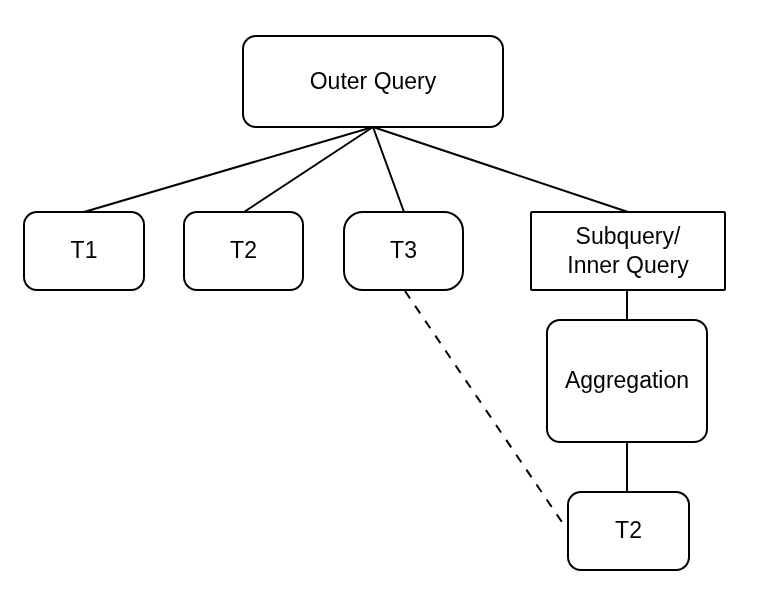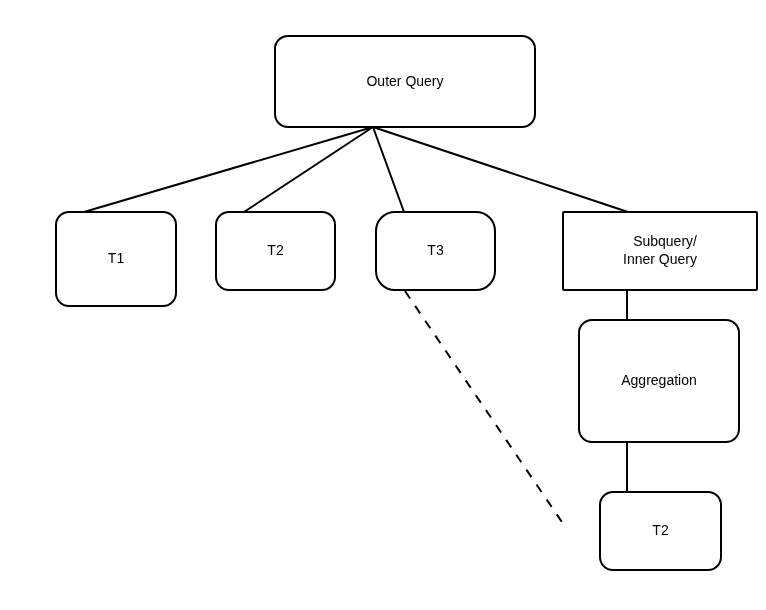--- a/index.html
+++ b/index.html
@@ -26,27 +26,26 @@
   }
   .node {
     position: absolute;
     box-sizing: border-box;
     background: #ffffff;
     border: 2px solid #000000;
     border-radius: 14px;
     display: flex;
     align-items: center;
     justify-content: center;
-    text-align: right;
+    text-align: center;
     color: #000000;
-    font-size: 14px;
+    font-size: 23px;
     line-height: 1.28;
     font-family: "Liberation Sans", sans-serif;
     z-index: 2;
-    margin-left: 32px;
   }
   .node-label {
     display: block;
     white-space: pre-line;
   }
 </style>
 </head>
 <body style="background: rgb(255, 255, 255);">
 
 <div id="diagram-canvas" style="background: rgb(255, 255, 255);">
@@ -58,21 +57,21 @@
     <line stroke="#000000" stroke-width="2" stroke-linecap="round" x1="373" y1="127" x2="628" y2="212"></line>
     <line stroke="#000000" stroke-width="2" stroke-linecap="round" x1="627" y1="291" x2="627" y2="337"></line>
     <line stroke="#000000" stroke-width="2" stroke-linecap="round" x1="627" y1="435" x2="627" y2="491"></line>
     <line stroke="#000000" stroke-width="2" stroke-linecap="butt" x1="405" y1="291" x2="566" y2="528" stroke-dasharray="9 9"></line>
   </svg>
 
   <div class="node" style="left: 242px; top: 35px; width: 262px; height: 93px; border-radius: 14px; border-color: rgb(0, 0, 0); color: rgb(0, 0, 0);">
     <span class="node-label">Outer Query</span>
   </div>
 
-  <div class="node" style="left: 23px; top: 211px; width: 122px; height: 96px; border-radius: 14px; border-color: rgb(0, 0, 0); color: rgb(0, 0, 0);">
+  <div class="node" style="left: 23px; top: 211px; width: 122px; height: 80px; border-radius: 14px; border-color: rgb(0, 0, 0); color: rgb(0, 0, 0);">
     <span class="node-label">T1</span>
   </div>
 
   <div class="node" style="left: 183px; top: 211px; width: 121px; height: 80px; border-radius: 14px; border-color: rgb(0, 0, 0); color: rgb(0, 0, 0);">
     <span class="node-label">T2</span>
   </div>
 
   <div class="node" style="left: 343px; top: 211px; width: 121px; height: 80px; border-radius: 20px; border-color: rgb(0, 0, 0); color: rgb(0, 0, 0);">
     <span class="node-label">T3</span>
   </div>

